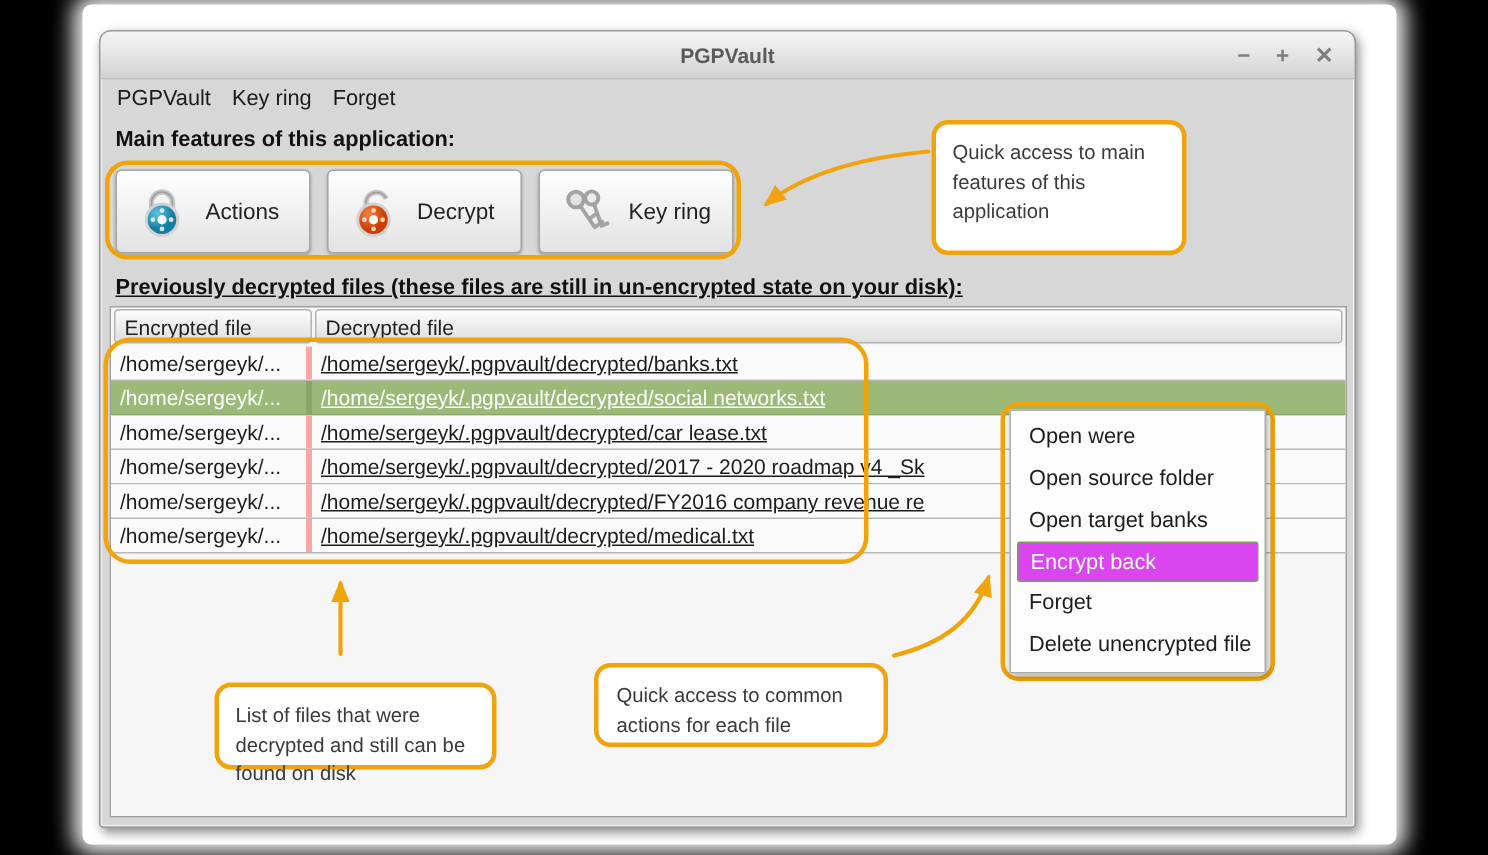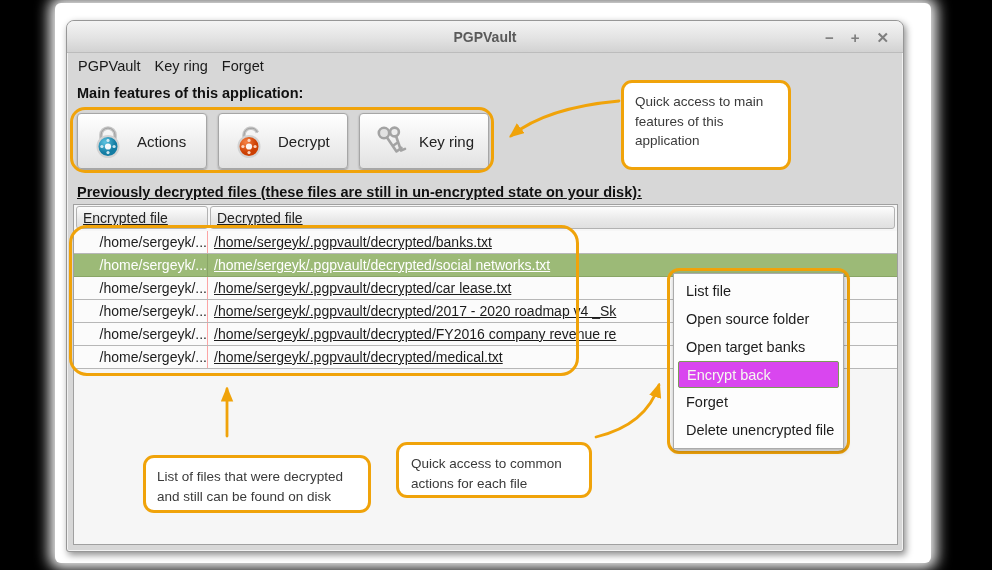--- a/index.html
+++ b/index.html
@@ -33,45 +33,45 @@
               box-shadow:0 1px 2px rgba(0,0,0,.3); font-size:15px; color:#222; }
   .tool-btn svg { flex:0 0 auto; }
 
   .lbl2 { position:absolute; left:10px; top:163px; font-size:14.5px; font-weight:bold; color:#111; white-space:nowrap;text-decoration:underline; }
 
   .table { position:absolute; left:6px; top:183px; width:825px; height:341px;
            background:#f6f6f6; border:1px solid #a0a0a0; overflow:hidden; }
   .thead { display:flex; gap:2px; padding:1px 2px; height:26px; }
   .th { height:23px; line-height:22px; padding-left:6px; font-size:14px; color:#222;
         background:linear-gradient(#fdfdfd,#e9e9e9 60%,#e0e0e0);
-        border:1px solid #b2b2b2; border-radius:3px;text-decoration:underline; }
+        border:1px solid #b2b2b2; border-radius:3px; }
   .th.c1 { width:132px; } .th.c2 { flex:1; }
   .row { display:flex; height:23px; line-height:22px; font-size:14px; color:#1c1c1c;
          background:#fbfbfb; border-bottom:1px solid #b7b7b7; white-space:nowrap; }
-  .row .enc { width:134px; padding-left:6px; border-right:1px solid #fca5a5; overflow:hidden;text-align:right; }
+  .row .enc { width:134px; padding-left:6px; border-right:4px solid #fca5a5; overflow:hidden; }
   .row .dec { flex:1; padding-left:6px; overflow:hidden;text-decoration:underline; }
   .row.selected { background:#9cba77; color:#fff; border-bottom-color:#89a566; }
   .row.selected .enc { border-right-color:#89a566; }
 
   .ann-rect { position:absolute; border:3px solid #F0A30A; background:transparent; pointer-events:none; }
   .ann-buttons { left:3px;  top:86px;  width:424px; height:66px; border-radius:15px; }
   .ann-table   { left:2px;  top:204px; width:510px; height:151px; border-radius:18px; }
   .ann-menu    { left:600px;top:247px; width:183px; height:186px; border-radius:12px; }
 
   .ctx-menu { position:absolute; left:606px; top:252px; width:171px; height:176px;
               background:#fdfdfd; border:1px solid #ababab; box-shadow:1px 2px 5px rgba(0,0,0,.3);
               padding-top:3px; z-index:5; }
   .ctx-item { height:28px; line-height:28px; padding-left:12px; font-size:14.5px; color:#1d1d1d; }
   .ctx-item.highlighted { margin:0 4px; padding-left:8px; height:27px; line-height:26px;
               background:#d946ef; border:1px solid #7b9d58; border-radius:2px; color:#f6f8f0; }
 
   .callout { position:absolute; background:#fff; border:3px solid #F0A30A; border-radius:11px;
              padding:9px 11px; font-size:13.5px; line-height:1.45; color:#3a3a3a; z-index:6;margin-top:17px; }
   .callout-1 { left:554px; top:42px;  width:170px; height:90px; }
-  .callout-2 { left:76px;  top:417px; width:228px; height:58px; }
+  .callout-2 { left:76px;  top:417px; width:188px; height:58px; }
   .callout-3 { left:329px; top:404px; width:196px; height:56px;padding-left:12px; }
 
   svg.arrows { position:absolute; left:0; top:0; width:838px; height:532px; pointer-events:none; z-index:4; }
 </style>
 </head>
 <body>
 
 <div class="stage">
   <div class="matte"></div>
 
@@ -181,21 +181,21 @@
         <div class="enc">/home/sergeyk/...</div>
         <div class="dec">/home/sergeyk/.pgpvault/decrypted/medical.txt</div>
       </div>
     </div>
 
     <div class="ann-rect ann-buttons"></div>
     <div class="ann-rect ann-table"></div>
     <div class="ann-rect ann-menu"></div>
 
     <div class="ctx-menu">
-      <div class="ctx-item">List file</div>
+      <div class="ctx-item">Open were</div>
       <div class="ctx-item">Open source folder</div>
       <div class="ctx-item">Open target banks</div>
       <div class="ctx-item highlighted">Encrypt back</div>
       <div class="ctx-item">Forget</div>
       <div class="ctx-item">Delete unencrypted file</div>
     </div>
 
     <div class="callout callout-1">Quick access to main features of this application</div>
     <div class="callout callout-2">List of files that were decrypted and still can be found on disk</div>
     <div class="callout callout-3">Quick access to common actions for each file</div>

